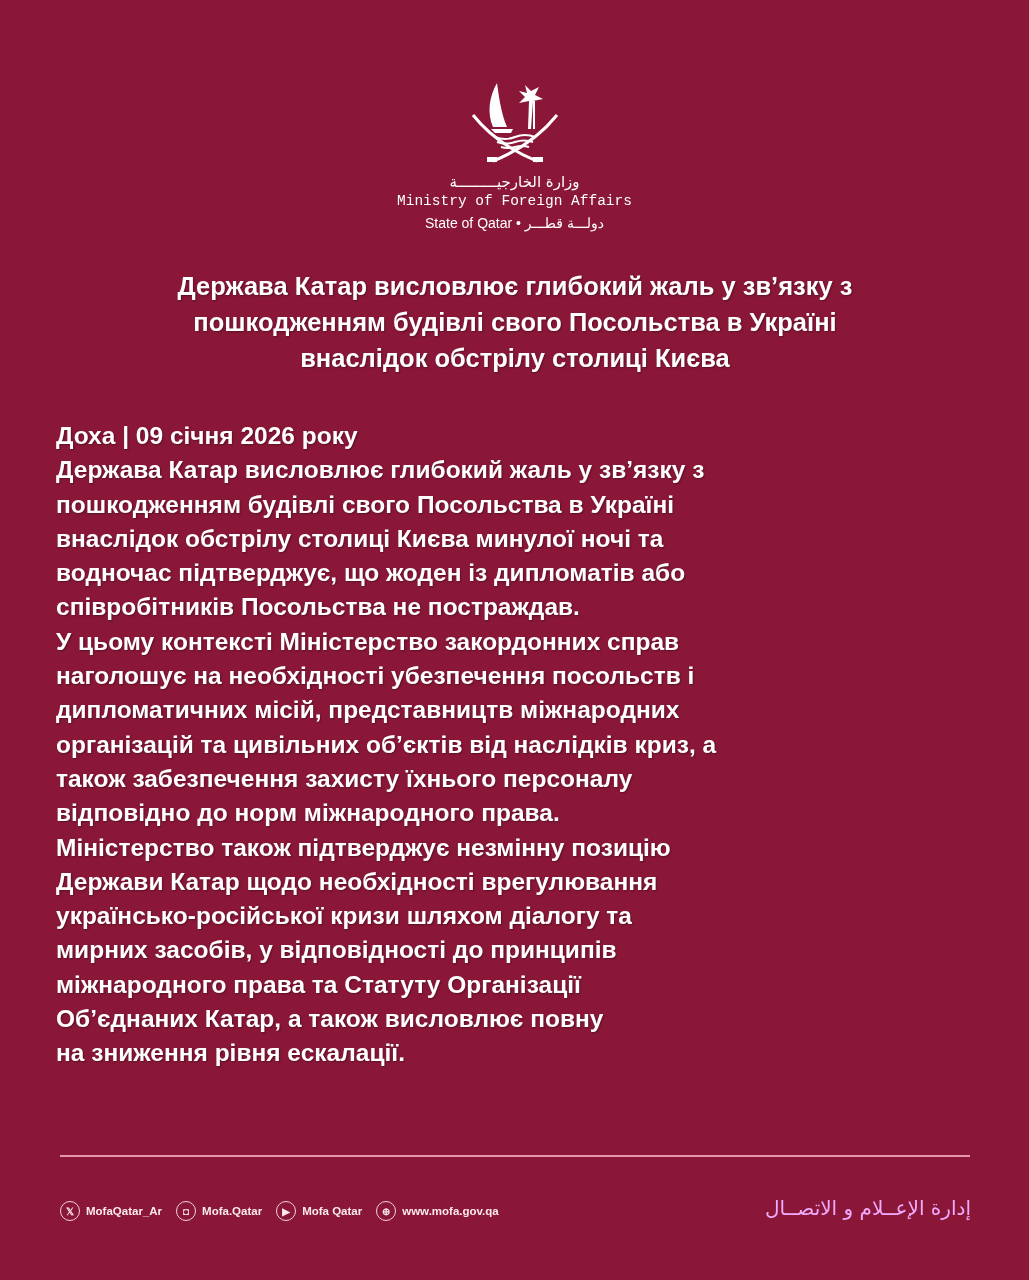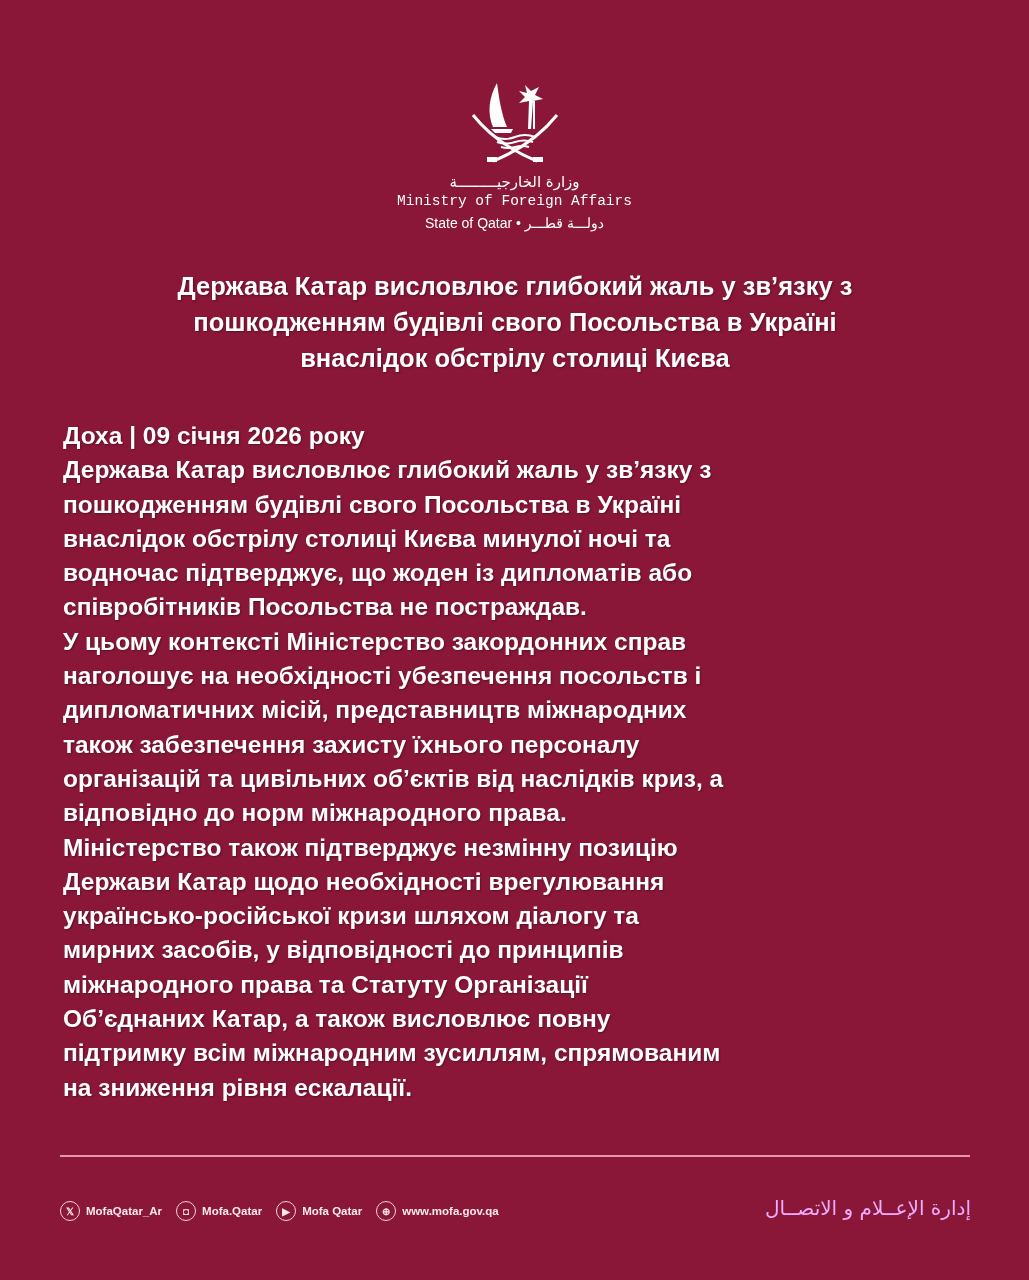--- a/index.html
+++ b/index.html
@@ -4,21 +4,21 @@
 <style>
   html,body{margin:0;padding:0;}
   body{width:1029px;height:1280px;background:#8a1738;font-family:"Liberation Sans",sans-serif;color:#fff;position:relative;overflow:hidden;}
   .logo{position:absolute;left:0;width:1029px;top:75px;text-align:center;}
   .emblem{width:96px;height:92px;margin:0 auto;display:block;}
   .logo-ar{font-family:"DejaVu Sans",sans-serif;font-size:15px;margin-top:6px;letter-spacing:0;}
   .logo-en{font-size:14.5px;margin-top:2px;font-family:Liberation Mono, monospace;}
   .logo-sub{font-size:14px;margin-top:6px;}
   .title{position:absolute;top:268px;left:40px;width:950px;text-align:center;font-weight:bold;font-size:25.5px;line-height:36px;text-shadow:1px 1px 2px rgba(0,0,0,0.35);}
   .body{position:absolute;top:419px;left:56px;width:880px;font-weight:bold;font-size:24.5px;line-height:34.3px;text-shadow:1px 1px 2px rgba(0,0,0,0.35);}
-  .body div{white-space:nowrap;margin-left:7px;}
+  .body div{white-space:nowrap;}
   .divider{position:absolute;top:1155px;left:60px;width:910px;height:2px;background:#e596aa;}
   .footer{position:absolute;top:1201px;left:60px;display:flex;align-items:center;gap:14px;font-size:11.5px;font-weight:bold;color:#fbe9ee;}
   .social{display:flex;align-items:center;gap:6px;}
   .circ{width:20px;height:20px;border:1.6px solid #f4d3dc;border-radius:50%;display:flex;align-items:center;justify-content:center;box-sizing:border-box;font-size:10px;}
   .dept{position:absolute;top:1196px;right:58px;font-family:"DejaVu Sans",sans-serif;font-size:20px;color:#f0abfc;direction:rtl;}
 </style>
 </head>
 <body>
 
 <div class="logo">
@@ -52,30 +52,29 @@
 <div class="body">
   <div>Доха | 09 січня 2026 року</div>
   <div>Держава Катар висловлює глибокий жаль у зв’язку з</div>
   <div>пошкодженням будівлі свого Посольства в Україні</div>
   <div>внаслідок обстрілу столиці Києва минулої ночі та</div>
   <div>водночас підтверджує, що жоден із дипломатів або</div>
   <div>співробітників Посольства не постраждав.</div>
   <div>У цьому контексті Міністерство закордонних справ</div>
   <div>наголошує на необхідності убезпечення посольств і</div>
   <div>дипломатичних місій, представництв міжнародних</div>
+  <div>організацій та цивільних об’єктів від наслідків криз, а</div>
   <div>також забезпечення захисту їхнього персоналу</div>
-  <div>організацій та цивільних об’єктів від наслідків криз, а</div>
   <div>відповідно до норм міжнародного права.</div>
   <div>Міністерство також підтверджує незмінну позицію</div>
   <div>Держави Катар щодо необхідності врегулювання</div>
   <div>українсько-російської кризи шляхом діалогу та</div>
   <div>мирних засобів, у відповідності до принципів</div>
   <div>міжнародного права та Статуту Організації</div>
   <div>Об’єднаних Катар, а також висловлює повну</div>
-  <div>підтримку всім міжнародним зусиллям, спрямованим</div>
   <div>на зниження рівня ескалації.</div>
 </div>
 
 <div class="divider"></div>
 
 <div class="footer">
   <div class="social">
     <span class="circ">𝕏</span>
     <span>MofaQatar_Ar</span>
   </div>

